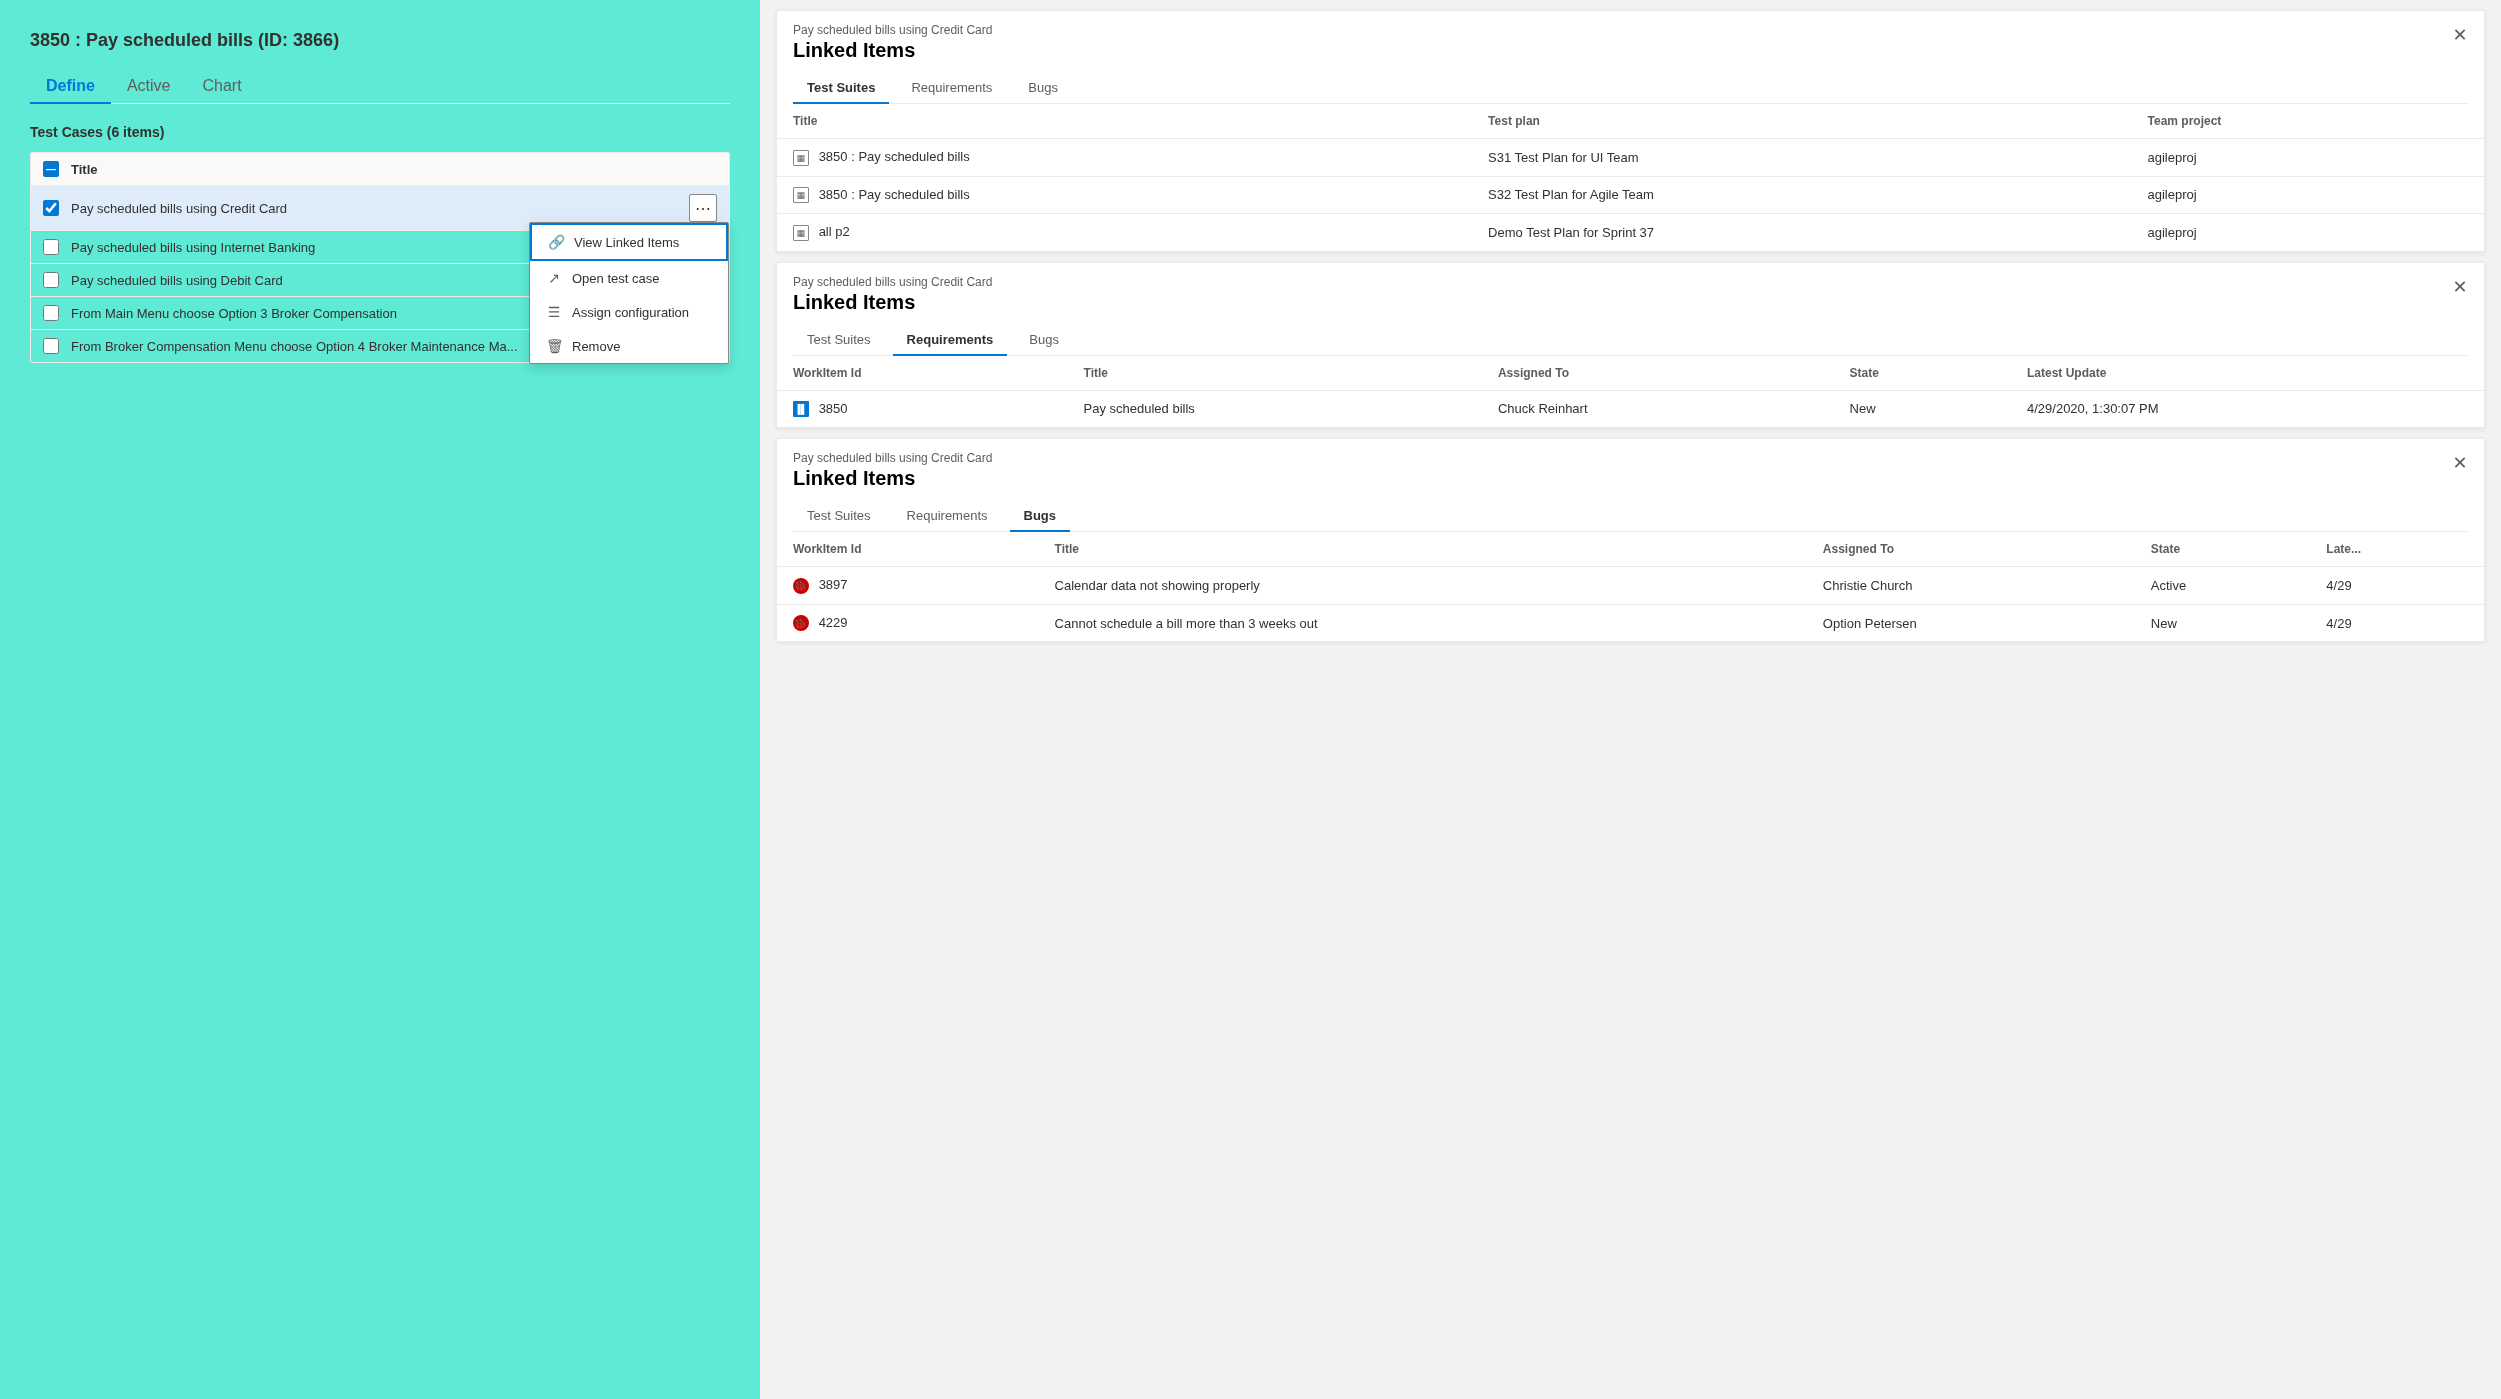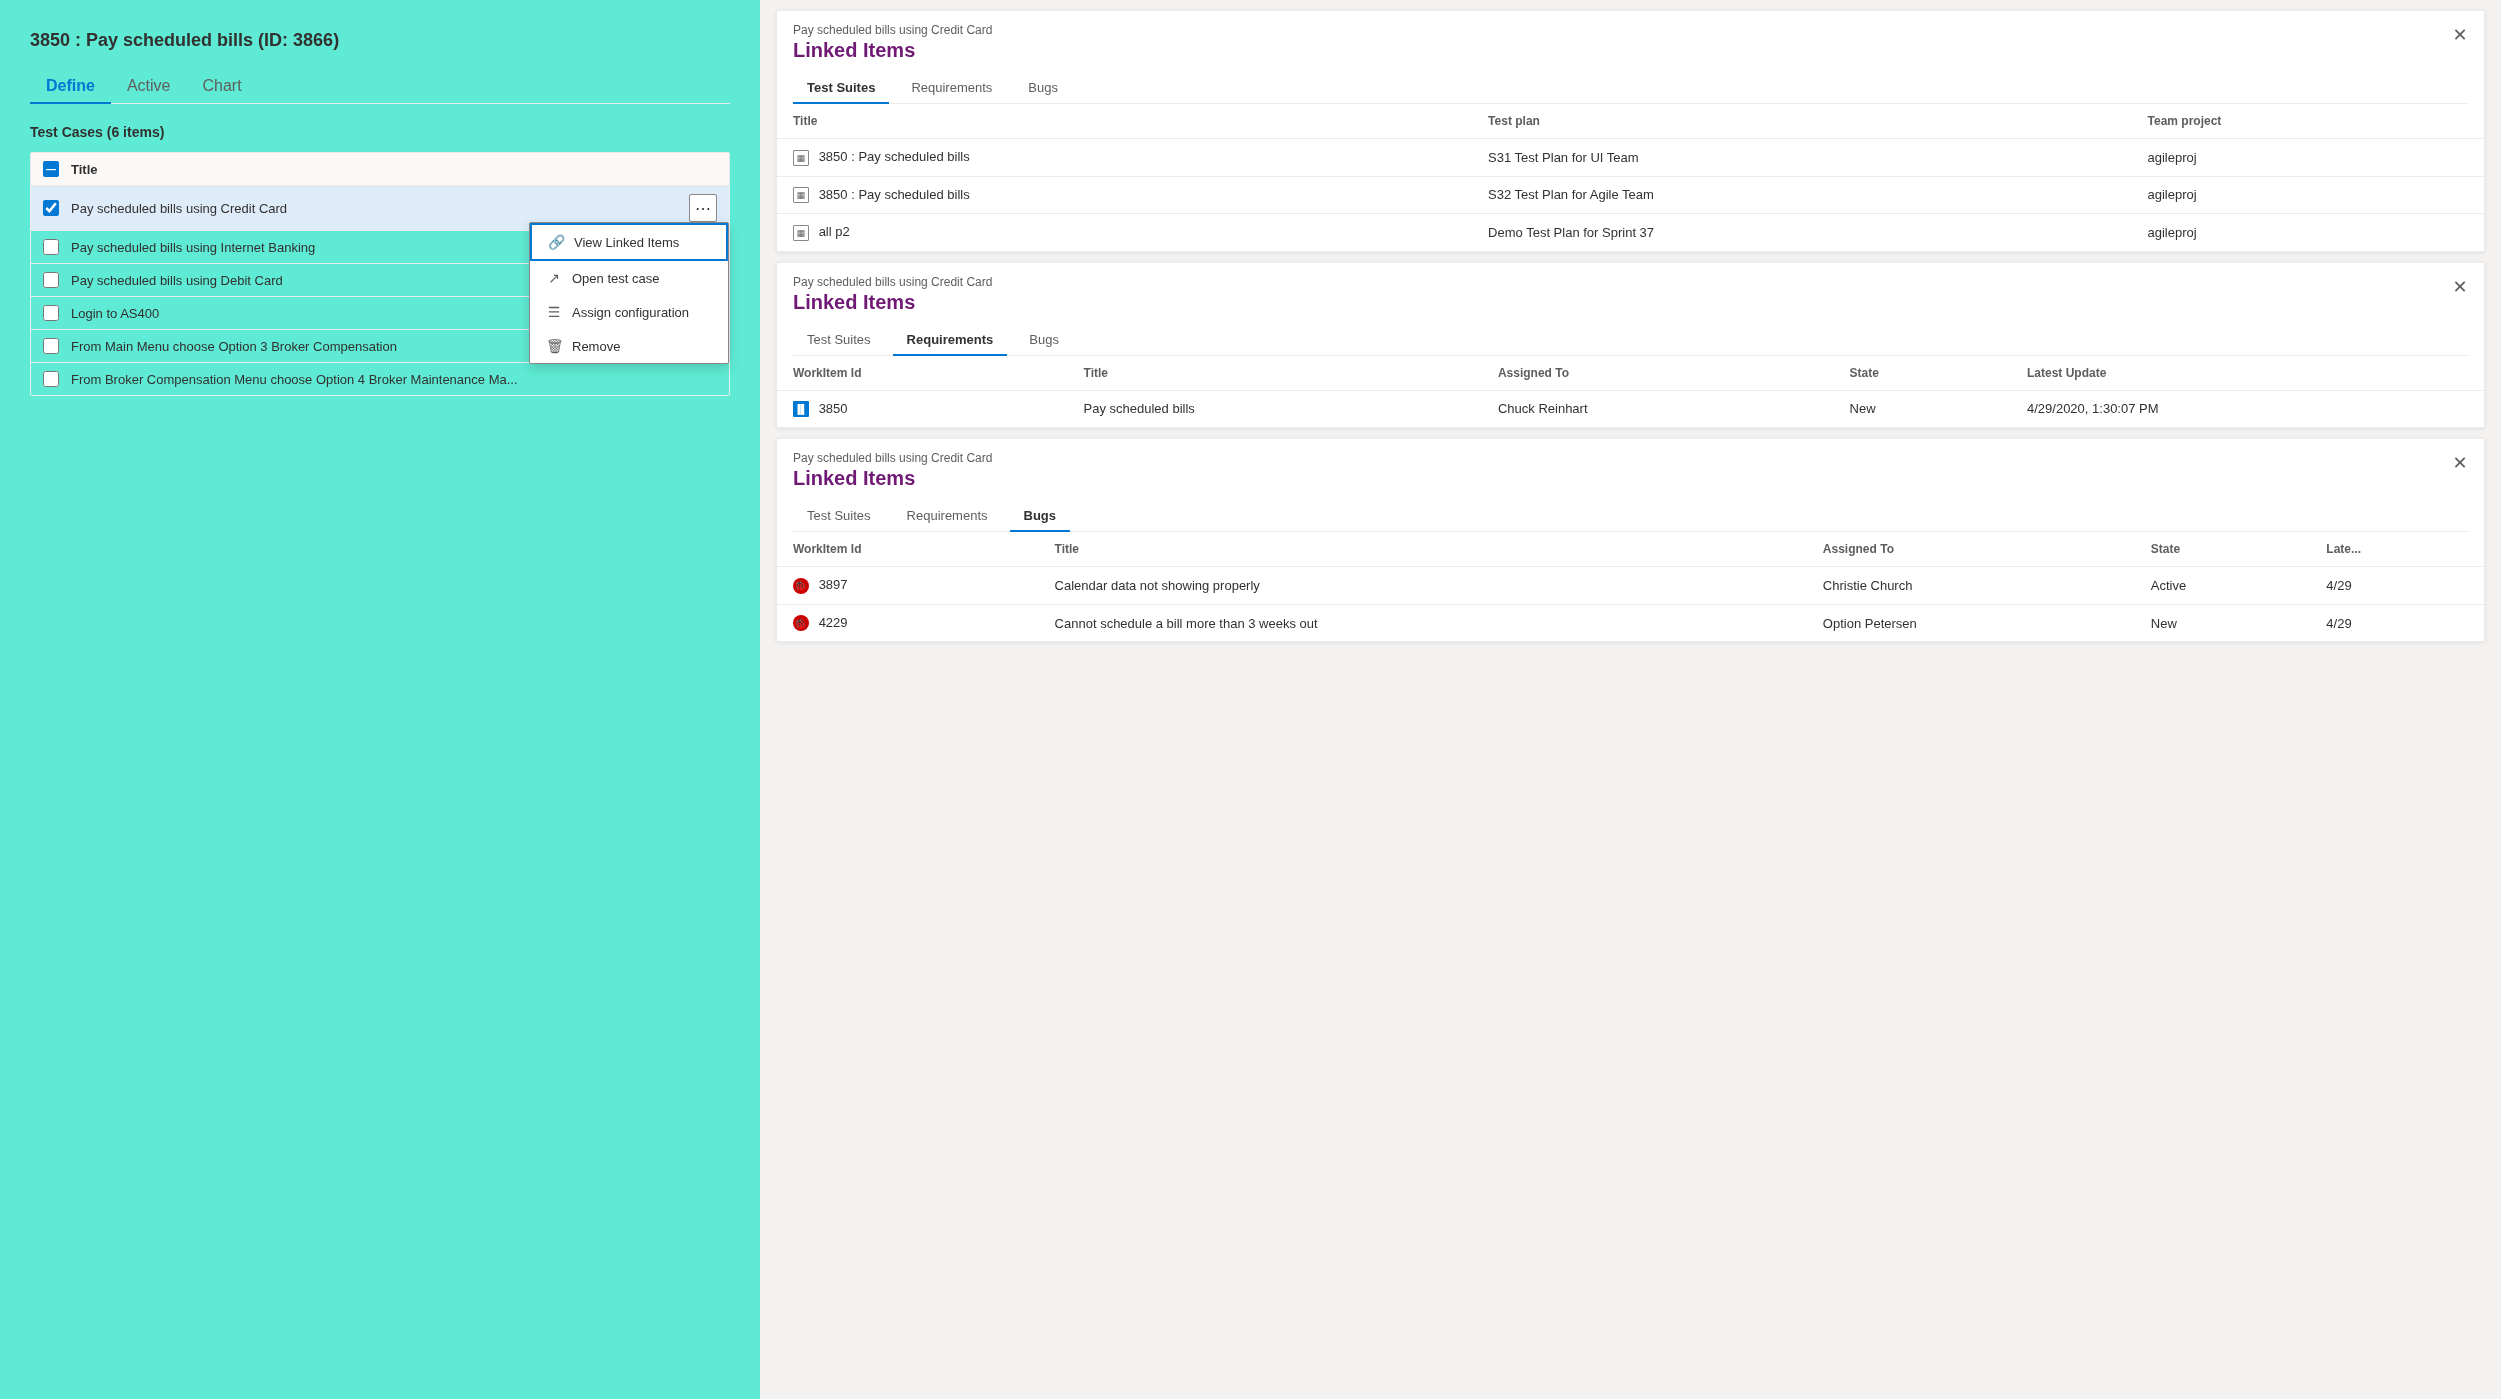--- a/index.html
+++ b/index.html
@@ -182,21 +182,21 @@
 
     .linked-panel-subtitle {
       font-size: 12px;
       color: #605e5c;
       margin-bottom: 2px;
     }
 
     .linked-panel-title {
       font-size: 20px;
       font-weight: 700;
-      color: #701a75;
+      color: #000000;
       margin-bottom: 10px;
     }
 
     .close-btn {
       position: absolute;
       top: 10px;
       right: 10px;
       background: none;
       border: none;
       font-size: 18px;
@@ -375,24 +375,20 @@
     <div class="tc-row">
       <input type="checkbox" class="tc-checkbox" style="">
       <span class="tc-label">Pay scheduled bills using Internet Banking</span>
     </div>
 
     <div class="tc-row">
       <input type="checkbox" class="tc-checkbox" style="">
       <span class="tc-label">Pay scheduled bills using Debit Card</span>
     </div>
 
-    <div class="tc-row">
-      <input type="checkbox" class="tc-checkbox" style="">
-      <span class="tc-label">Login to AS400</span>
-    </div>
 
     <div class="tc-row">
       <input type="checkbox" class="tc-checkbox" style="">
       <span class="tc-label">From Main Menu choose Option 3 Broker Compensation</span>
     </div>
 
     <div class="tc-row">
       <input type="checkbox" class="tc-checkbox" style="">
       <span class="tc-label">From Broker Compensation Menu choose Option 4 Broker Maintenance Ma...</span>
     </div>

